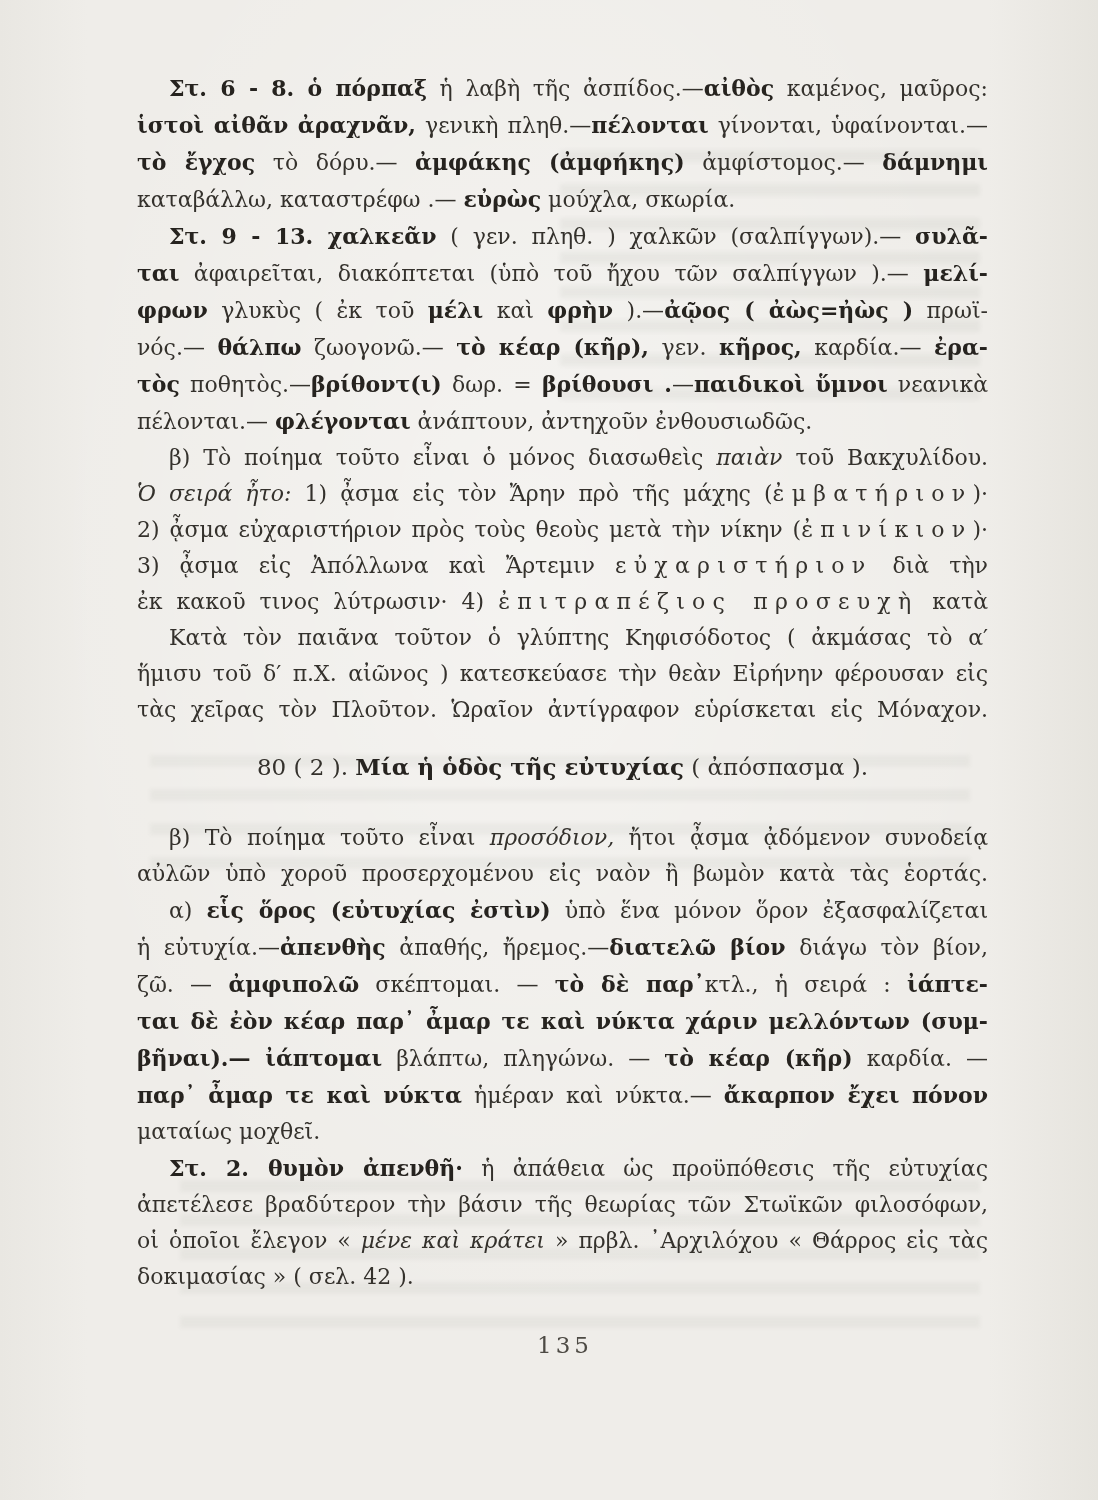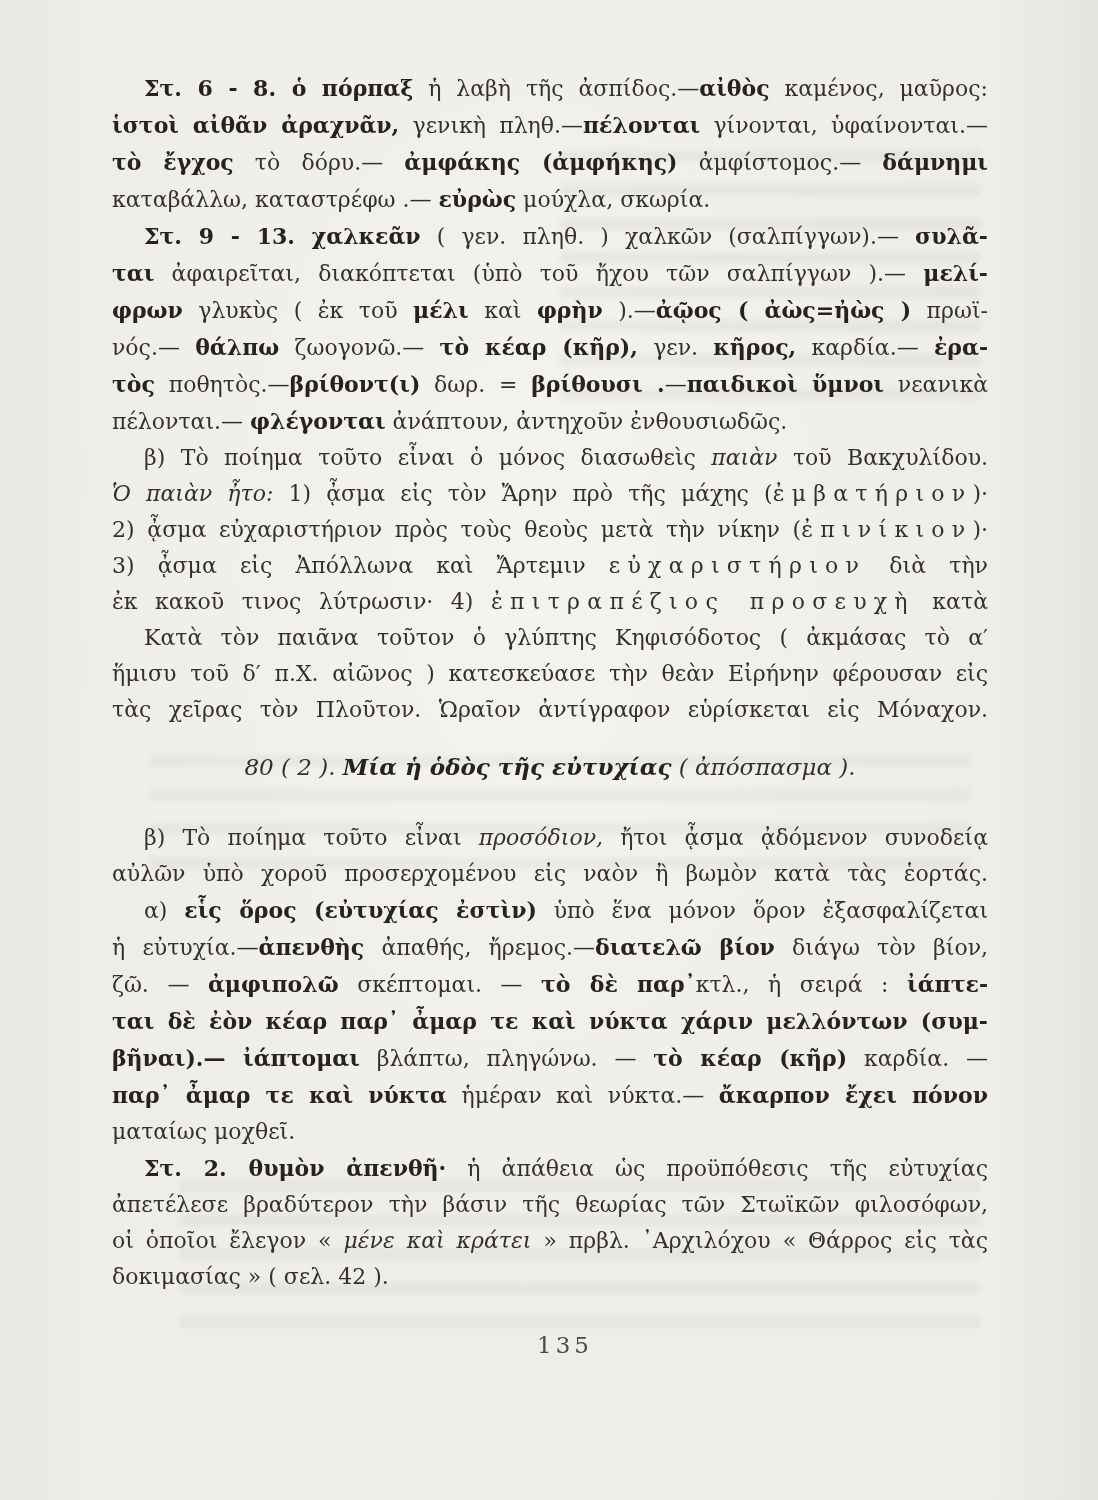--- a/index.html
+++ b/index.html
@@ -30,26 +30,25 @@
     font-size: 22px;
     line-height: 36px;
   }
   .block { margin: 0; }
   .line {
     text-align: justify;
     text-align-last: justify;
     min-height: 36px;
     white-space: nowrap; 
   }
-  .line { white-space: normal; }
+  .line { white-space: normal; margin-left: 25px; }
   .line.nojust { text-align-last: left; }
   .line.indent { text-indent: 32px; }
   .block.heading {
     margin: 21px 0 35px 0;
-    font-style: italic;
   }
   .block.heading .line {
     text-align: center;
     text-align-last: center;
     font-size: 23px;
   }
   .seg-b { font-weight: bold; color: #26231f; }
   .seg-i { font-style: italic; }
   .seg-sp { letter-spacing: 0.33em; }
   .page-number {
@@ -96,21 +95,21 @@
       <div class="block para">
         <div class="line indent"><span class="seg-b">Στ. 9 - 13. χαλκεᾶν</span><span> ( γεν. πληθ. ) χαλκῶν (σαλπίγγων).— </span><span class="seg-b">συλᾶ-</span></div>
         <div class="line"><span class="seg-b">ται</span><span> ἀφαιρεῖται, διακόπτεται (ὑπὸ τοῦ ἤχου τῶν σαλπίγγων ).— </span><span class="seg-b">μελί-</span></div>
         <div class="line"><span class="seg-b">φρων</span><span> γλυκὺς ( ἐκ τοῦ </span><span class="seg-b">μέλι</span><span> καὶ </span><span class="seg-b">φρὴν</span><span> ).—</span><span class="seg-b">ἀῷος ( ἀὼς=ἠὼς )</span><span> πρωϊ-</span></div>
         <div class="line"><span>νός.— </span><span class="seg-b">θάλπω</span><span> ζωογονῶ.— </span><span class="seg-b">τὸ κέαρ (κῆρ),</span><span> γεν. </span><span class="seg-b">κῆρος,</span><span> καρδία.— </span><span class="seg-b">ἐρα-</span></div>
         <div class="line"><span class="seg-b">τὸς</span><span> ποθητὸς.—</span><span class="seg-b">βρίθοντ(ι)</span><span> δωρ. = </span><span class="seg-b">βρίθουσι .</span><span>—</span><span class="seg-b">παιδικοὶ ὕμνοι</span><span> νεανικὰ</span></div>
         <div class="line nojust"><span>πέλονται.— </span><span class="seg-b">φλέγονται</span><span> ἀνάπτουν, ἀντηχοῦν ἐνθουσιωδῶς.</span></div>
       </div>
       <div class="block para">
         <div class="line indent"><span>β) Τὸ ποίημα τοῦτο εἶναι ὁ μόνος διασωθεὶς </span><span class="seg-i">παιὰν</span><span> τοῦ Βακχυλίδου.</span></div>
-        <div class="line"><span class="seg-i">Ὁ παιὰν ἦτο:</span><span> 1) ᾆσμα εἰς τὸν Ἄρην πρὸ τῆς μάχης (</span><span class="seg-sp">ἐμβατήριον</span><span>)·</span></div>
+        <div class="line"><span class="seg-i">Ὁ σειρά ἦτο:</span><span> 1) ᾆσμα εἰς τὸν Ἄρην πρὸ τῆς μάχης (</span><span class="seg-sp">ἐμβατήριον</span><span>)·</span></div>
         <div class="line"><span>2) ᾆσμα εὐχαριστήριον πρὸς τοὺς θεοὺς μετὰ τὴν νίκην (</span><span class="seg-sp">ἐπινίκιον</span><span>)·</span></div>
         <div class="line"><span>3) ᾆσμα εἰς Ἀπόλλωνα καὶ Ἄρτεμιν </span><span class="seg-sp">εὐχαριστήριον</span><span> διὰ τὴν</span></div>
         <div class="line"><span>ἐκ κακοῦ τινος λύτρωσιν· 4) </span><span class="seg-sp">ἐπιτραπέζιος προσευχὴ</span><span> κατὰ</span></div>
       </div>
       <div class="block para">
         <div class="line indent"><span>Κατὰ τὸν παιᾶνα τοῦτον ὁ γλύπτης Κηφισόδοτος ( ἀκμάσας τὸ α′</span></div>
         <div class="line"><span>ἥμισυ τοῦ δ′ π.Χ. αἰῶνος ) κατεσκεύασε τὴν θεὰν Εἰρήνην φέρουσαν εἰς</span></div>
         <div class="line"><span>τὰς χεῖρας τὸν Πλοῦτον. Ὡραῖον ἀντίγραφον εὑρίσκεται εἰς Μόναχον.</span></div>
       </div>
       <div class="block heading">

